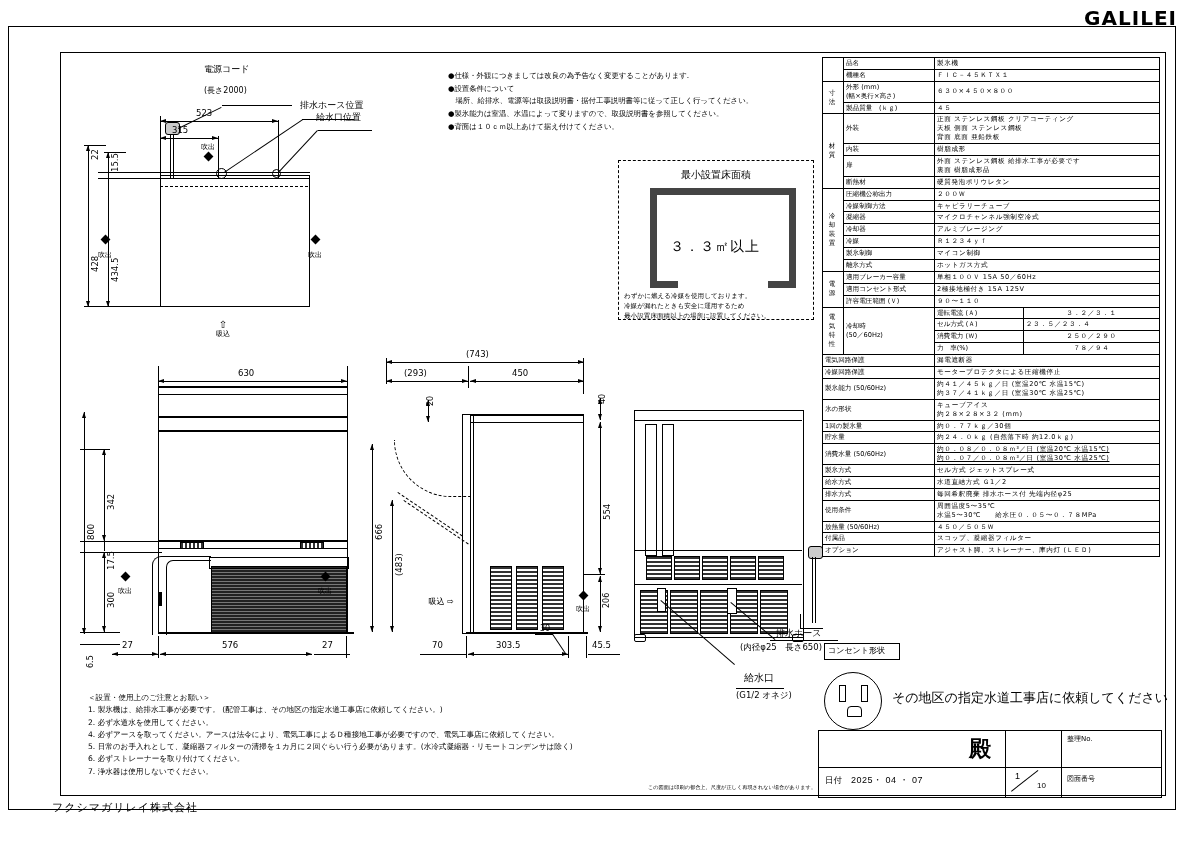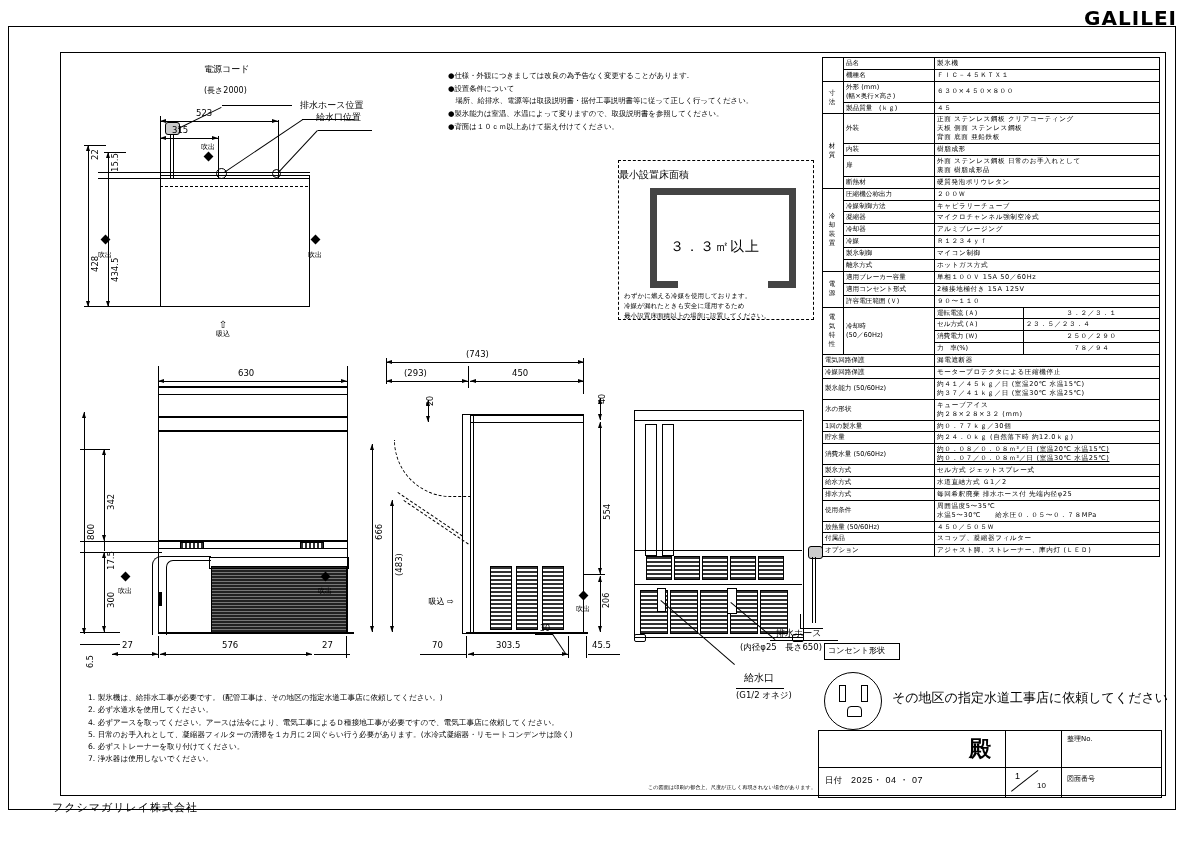--- a/index.html
+++ b/index.html
@@ -62,21 +62,21 @@
 
   <div id="notes">
     <div>●仕様・外観につきましては改良の為予告なく変更することがあります.</div>
     <div>●設置条件について</div>
     <div>　場所、給排水、電源等は取扱説明書・据付工事説明書等に従って正しく行ってください。</div>
     <div>●製氷能力は室温、水温によって変りますので、取扱説明書を参照してください。</div>
     <div>●背面は１０ｃｍ以上あけて据え付けてください。</div>
   </div>
 
   <div id="floorbox">
-    <div class="txt jp" style="left:0;right:0;top:8px;font-size:10px;white-space:normal;">最小設置床面積</div>
+    <div class="txt jp" style="left:0;right:0;top:8px;text-align:center;font-size:10px;white-space:normal;">最小設置床面積</div>
   </div>
   <div id="floorU"></div>
   <div class="txt jp" style="left:618px;top:238px;width:194px;text-align:center;font-size:14px;letter-spacing:1px;">３．３㎡以上</div>
   <div class="txt jp" style="left:624px;top:292px;font-size:6.6px;line-height:1.5;">
     <div>わずかに燃える冷媒を使用しております。</div>
     <div>冷媒が漏れたときも安全に運用するため</div>
     <div>最小設置床面積以上の場所に設置してください。</div>
   </div>
 
   <div>
@@ -364,20 +364,21 @@
     <div class="txt jp" style="left:248px;top:4px;font-size:7px;">整理No.</div>
     <div class="txt jp" style="left:6px;top:44px;font-size:8.5px;">日付</div>
     <div class="txt" style="left:32px;top:44px;font-size:9px;letter-spacing:0.5px;">2025・ 04 ・ 07</div>
     <div class="txt" style="left:196px;top:40px;font-size:9px;">1</div>
     <div class="ln" style="left:192px;top:60px;width:34px;height:1px;transform:rotate(-38deg);transform-origin:0 0;"></div>
     <div class="txt" style="left:218px;top:50px;font-size:8px;">10</div>
     <div class="txt jp" style="left:248px;top:44px;font-size:7px;">図面番号</div>
   </div>
 
   <div id="cautions">
+    <div>＜設置・使用上のご注意とお願い＞</div>
     <div>1. 製氷機は、給排水工事が必要です。 (配管工事は、その地区の指定水道工事店に依頼してください。)</div>
     <div>2. 必ず水道水を使用してください。</div>
     <div>4. 必ずアースを取ってください。アースは法令により、電気工事によるＤ種接地工事が必要ですので、電気工事店に依頼してください。</div>
     <div>5. 日常のお手入れとして、凝縮器フィルターの清掃を１カ月に２回ぐらい行う必要があります。(水冷式凝縮器・リモートコンデンサは除く)</div>
     <div>6. 必ずストレーナーを取り付けてください。</div>
     <div>7. 浄水器は使用しないでください。</div>
   </div>
   <div id="disclaim" class="jp">この図面は印刷の都合上、尺度が正しく再現されない場合があります。</div>
   <div id="company">フクシマガリレイ株式会社</div>
 
@@ -408,21 +409,21 @@
           <td class="v" colspan="2" style="white-space: pre-line;">正面 ステンレス鋼板 クリアコーティング
 天板 側面 ステンレス鋼板
 背面 底面 亜鉛鉄板</td>
         </tr>
         <tr>
           <td class="k" style="white-space: pre-line;">内装</td>
           <td class="v" colspan="2" style="white-space: pre-line;">樹脂成形</td>
         </tr>
         <tr>
           <td class="k" style="white-space: pre-line;">扉</td>
-          <td class="v" colspan="2" style="white-space: pre-line;">外面 ステンレス鋼板 日常のお手入れとして
+          <td class="v" colspan="2" style="white-space: pre-line;">外面 ステンレス鋼板 給排水工事が必要です
 裏面 樹脂成形品</td>
         </tr>
         <tr>
           <td class="k" style="white-space: pre-line;">断熱材</td>
           <td class="v" colspan="2" style="white-space: pre-line;">硬質発泡ポリウレタン</td>
         </tr>
         <tr>
           <td class="cat" rowspan="7" style="white-space: pre-line;">冷却装置</td>
           <td class="k" style="white-space: pre-line;">圧縮機公称出力</td>
           <td class="v" colspan="2" style="white-space: pre-line;">２００Ｗ</td>

